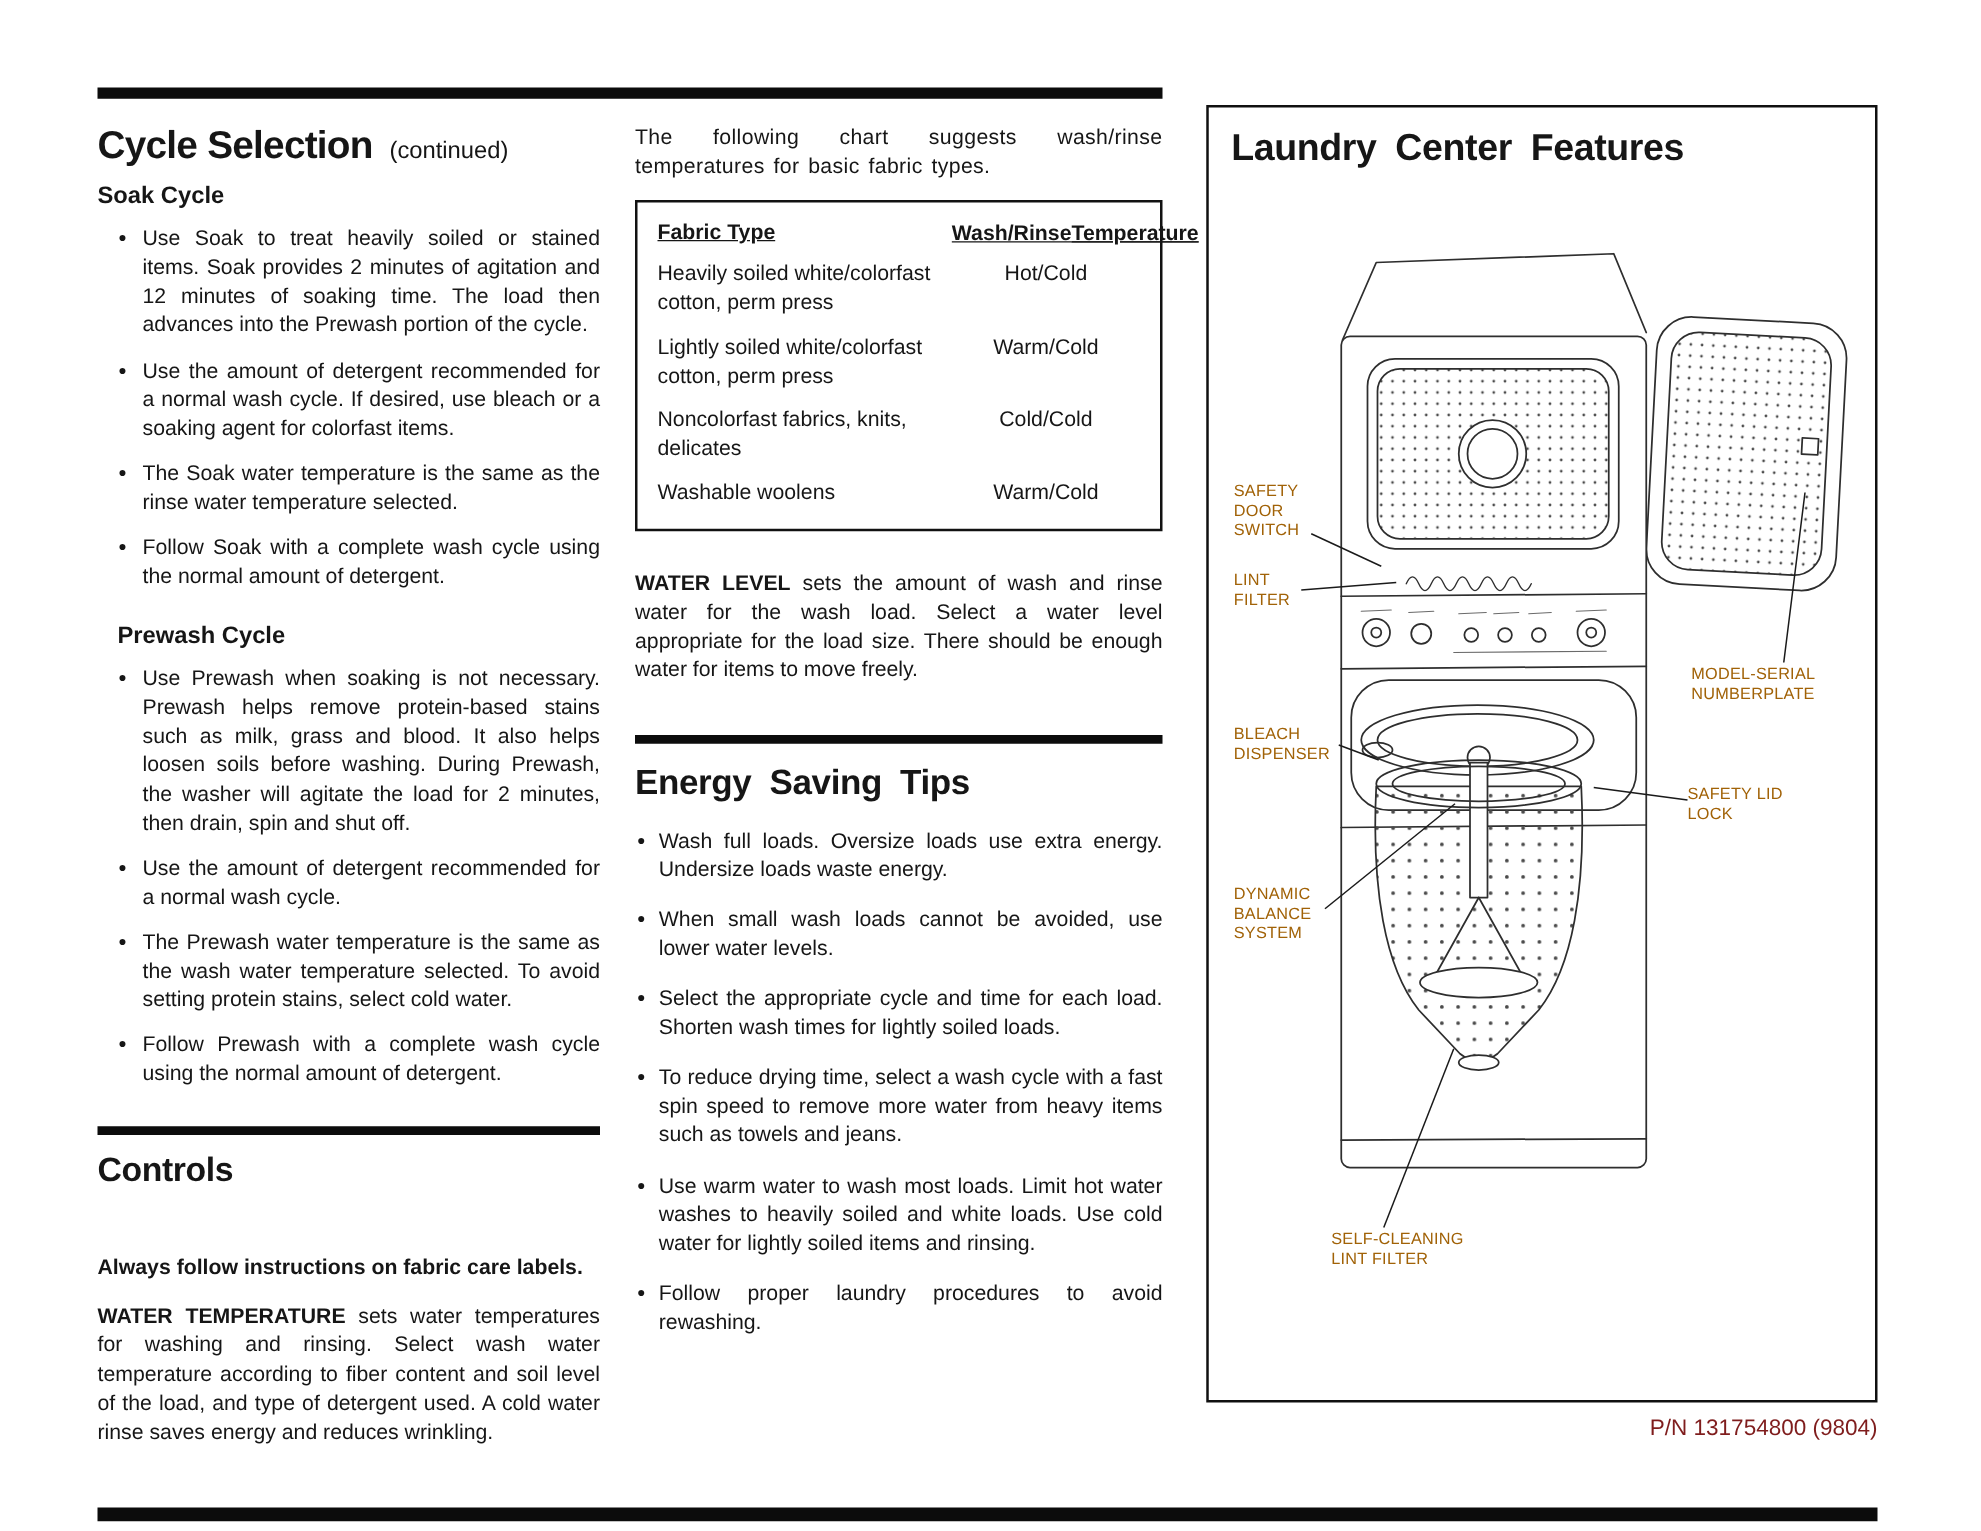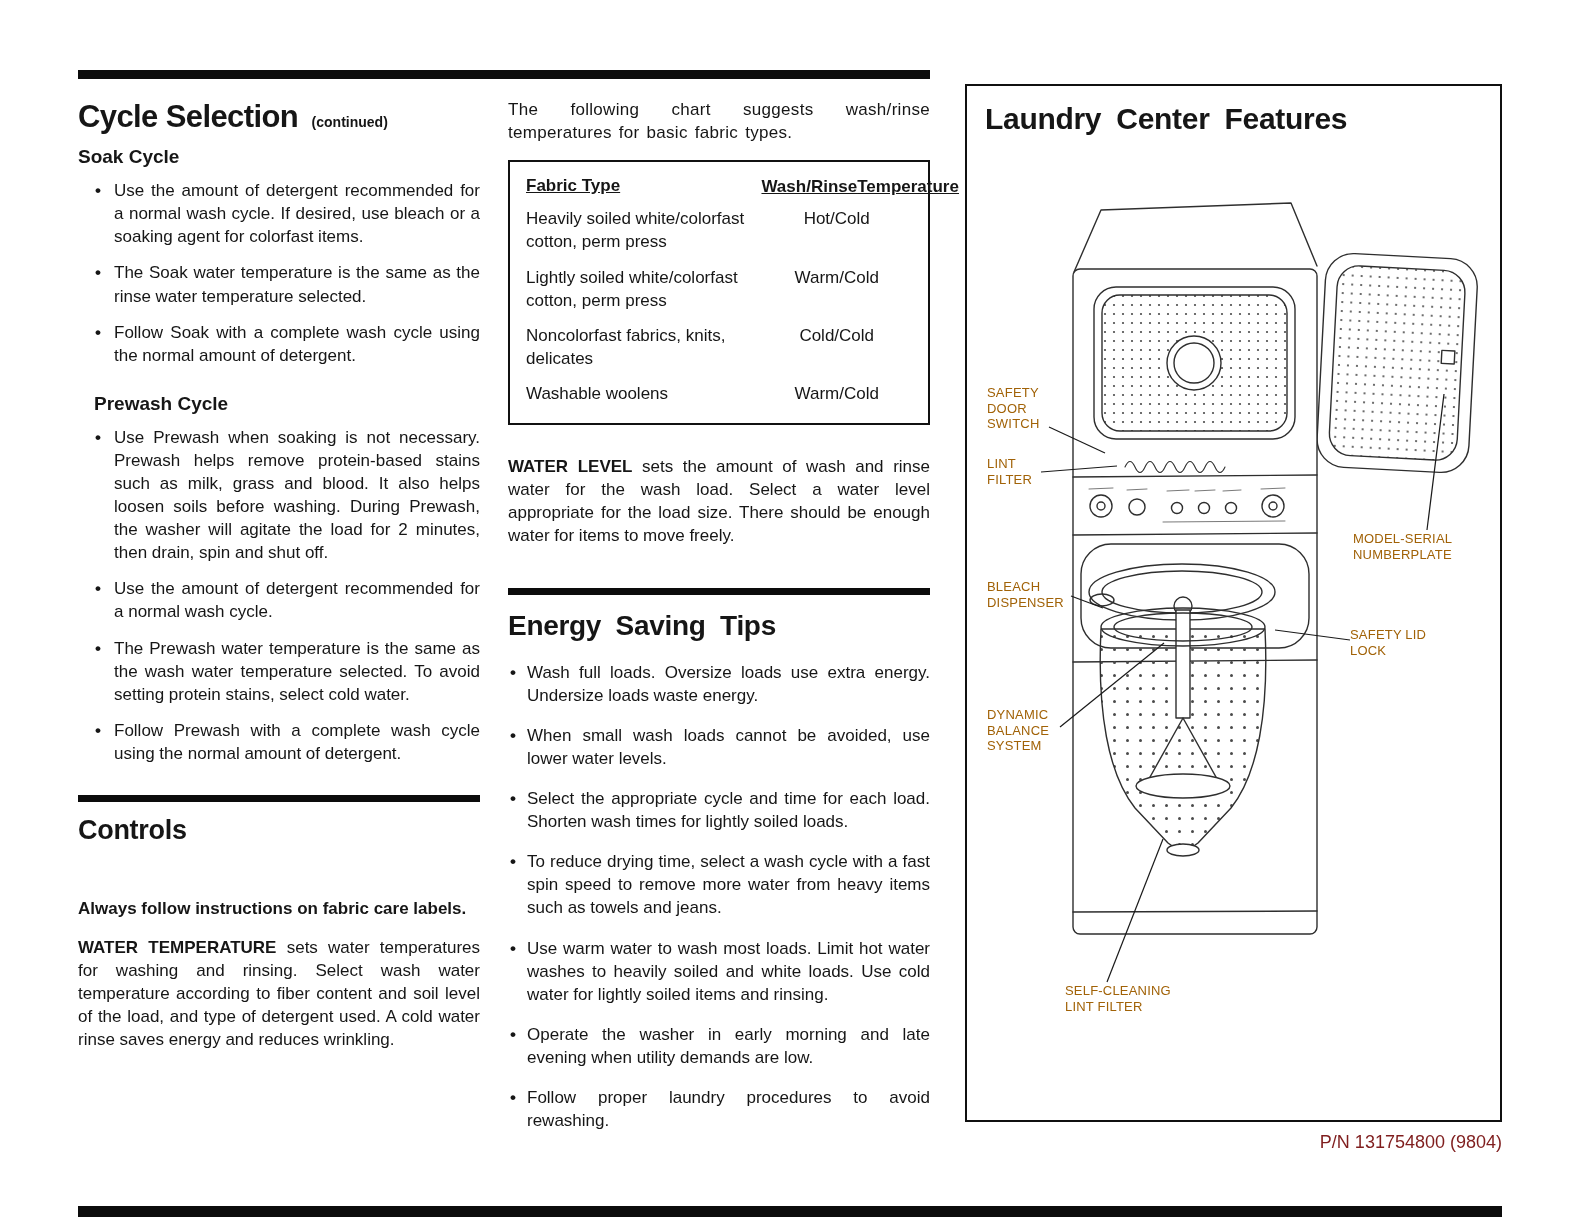--- a/index.html
+++ b/index.html
@@ -13,21 +13,21 @@
 
   .top-rule   { position:absolute; left:78px;  top:70px;   width:852px;  height:9px;  background:#0c0c0c; }
   .bottom-rule{ position:absolute; left:78px;  top:1206px; width:1424px; height:11px; background:#0c0c0c; }
 
   .col { position:absolute; font-size:17px; line-height:1.36; }
   .col-left { left:78px;  top:92px; width:402px; }
   .col-mid  { left:508px; top:98px; width:422px; }
 
   h1.sec-title { margin:0 0 6px 0; }
   .h1-main { font-size:31px; font-weight:bold; letter-spacing:-0.6px; }
-  .h1-cont { font-size:14px; font-weight:bold; margin-left:4px; }
+  .h1-cont { font-size:19px; font-weight:normal; margin-left:4px; }
 
   h2.sub { font-size:19px; font-weight:bold; margin:2px 0 9px 0; }
   h2.sub.prewash { margin-left:16px; margin-top:24px; }
 
   ul.bullets { list-style:none; }
   ul.bullets li {
     position:relative; padding-left:36px; margin-bottom:13px;
     text-align:justify;
   }
   ul.bullets li::before { content:"\2022"; position:absolute; left:17px; top:0; font-weight:bold; }
@@ -88,20 +88,21 @@
   <div class="top-rule"></div>
 
   <div class="col col-left">
     <h1 class="sec-title">
       <span class="h1-main">Cycle Selection</span>
       <span class="h1-cont">(continued)</span>
     </h1>
 
     <h2 class="sub">Soak Cycle</h2>
     <ul class="bullets">
+      <li>Use Soak to treat heavily soiled or stained items. Soak provides 2 minutes of agitation and 12 minutes of soaking time. The load then advances into the Prewash portion of the cycle.</li>
       <li>Use the amount of detergent recommended for a normal wash cycle. If desired, use bleach or a soaking agent for colorfast items.</li>
       <li>The Soak water temperature is the same as the rinse water temperature selected.</li>
       <li>Follow Soak with a complete wash cycle using the normal amount of detergent.</li>
     </ul>
 
     <h2 class="sub prewash">Prewash Cycle</h2>
     <ul class="bullets">
       <li>Use Prewash when soaking is not necessary. Prewash helps remove protein-based stains such as milk, grass and blood. It also helps loosen soils before washing. During Prewash, the washer will agitate the load for 2 minutes, then drain, spin and shut off.</li>
       <li>Use the amount of detergent recommended for a normal wash cycle.</li>
       <li>The Prewash water temperature is the same as the wash water temperature selected. To avoid setting protein stains, select cold water.</li>
@@ -148,21 +149,20 @@
     <p class="para"><strong>WATER LEVEL</strong><span> sets the amount of wash and rinse water for the wash load. Select a water level appropriate for the load size. There should be enough water for items to move freely.</span></p>
 
     <div class="rule"></div>
     <h1 class="energy-h">Energy Saving Tips</h1>
     <ul class="bullets tight">
       <li>Wash full loads. Oversize loads use extra energy. Undersize loads waste energy.</li>
       <li>When small wash loads cannot be avoided, use lower water levels.</li>
       <li>Select the appropriate cycle and time for each load. Shorten wash times for lightly soiled loads.</li>
       <li>To reduce drying time, select a wash cycle with a fast spin speed to remove more water from heavy items such as towels and jeans.</li>
       <li>Use warm water to wash most loads. Limit hot water washes to heavily soiled and white loads. Use cold water for lightly soiled items and rinsing.</li>
-      <li>Operate the washer in early morning and late evening when utility demands are low.</li>
       <li>Follow proper laundry procedures to avoid rewashing.</li>
     </ul>
   </div>
 
   <div class="features-box">
     <h1 class="features-h">Laundry Center Features</h1>
 
     <svg class="feat-svg" viewBox="0 0 533 1034" aria-hidden="true">
       <defs>
         <pattern id="dots" width="9" height="9" patternUnits="userSpaceOnUse">

